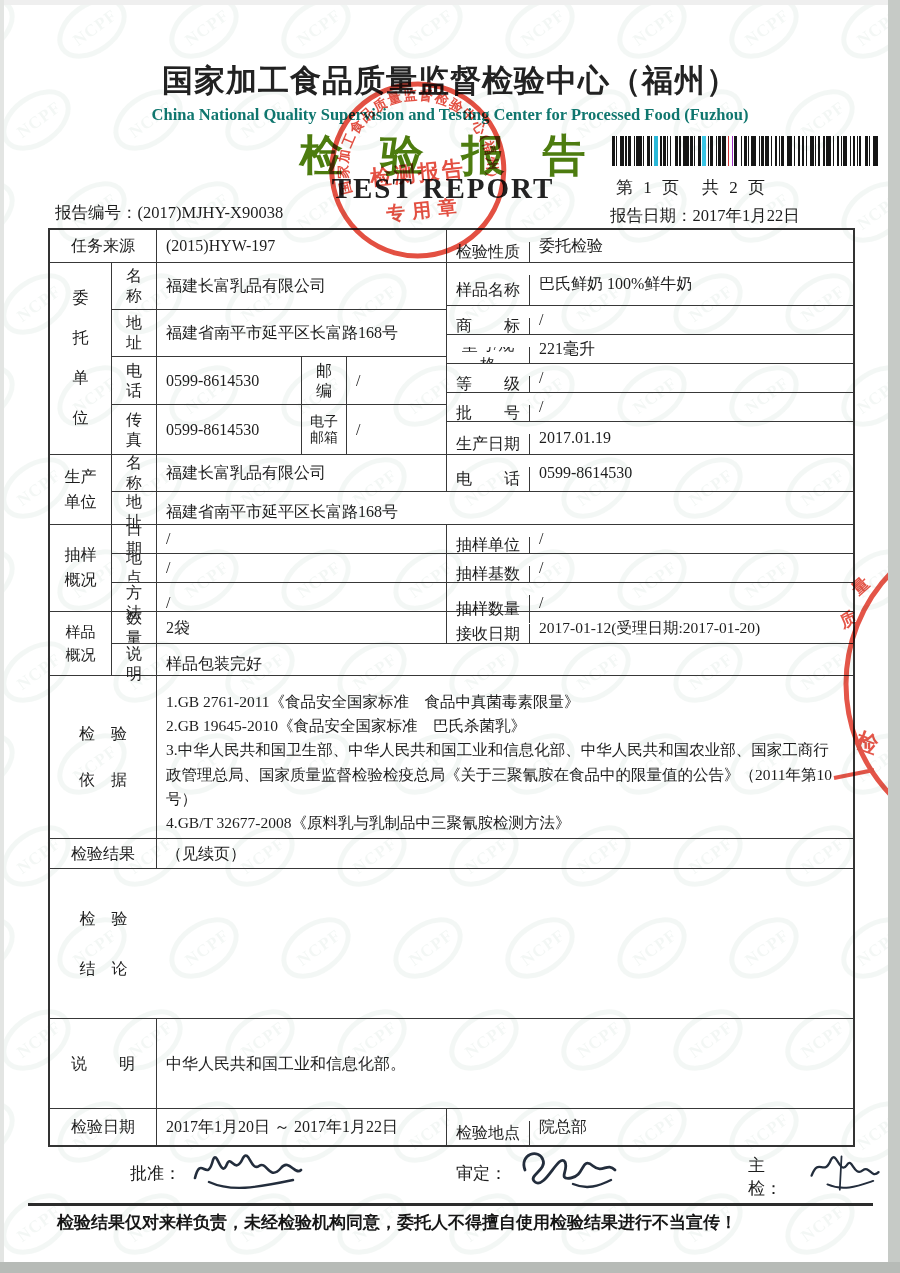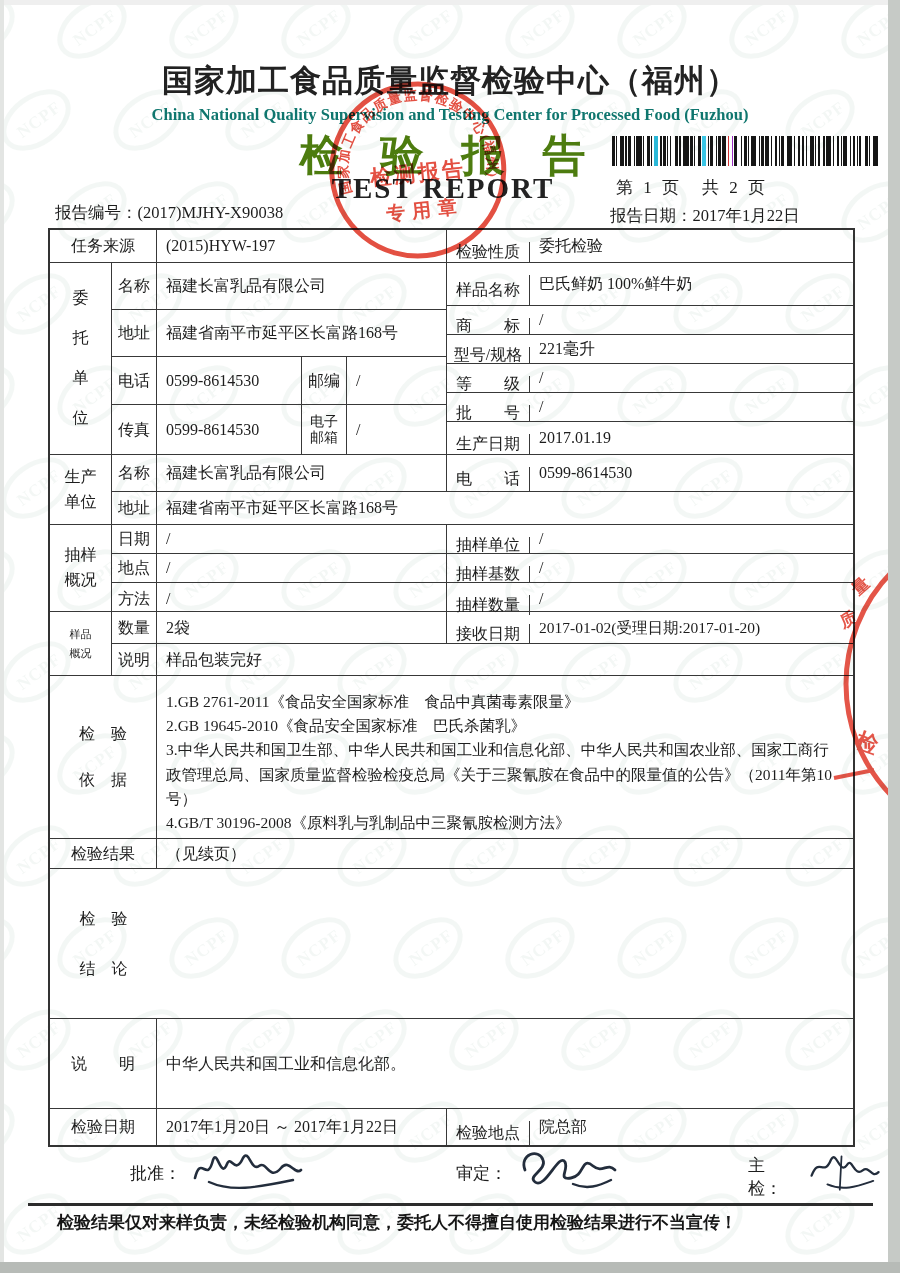--- a/index.html
+++ b/index.html
@@ -31,21 +31,21 @@
   .edge-stamp-svg { position:absolute; right:6px; top:556px; z-index:3; mix-blend-mode:multiply; opacity:.85; }
 
   
   .tbl { position:absolute; left:48px; top:228px; width:807px; height:919px;
          border:2px solid #333; z-index:2; display:flex; flex-direction:column; background:transparent; }
   .row { display:flex; border-bottom:1.5px solid #383838; }
   .tbl > .row:last-child { border-bottom:none; }
   .cell { border-right:1.5px solid #383838; display:flex; align-items:center;
           padding:0 6px; font-size:16px; overflow:hidden; line-height:1.25; }
   .row > .cell:last-child, .srow > .cell:last-child { border-right:none; }
-  .lab { justify-content:center; text-align:center; padding:0 2px; }
+  .lab { justify-content:center; text-align:center; padding:0 8px; }
   .val { padding-left:9px; }
   .wAB { width:107px; } .wB { width:45px; }
   .wC { width:290px; } .wD { width:83px;margin-top:12px; } .wE { flex:1; }
   .wC1 { width:145px; } .wC2 { width:45px; }
 
   .subL { width:397px; display:flex; border-right:1.5px solid #383838; }
   .subR { flex:1; display:flex; flex-direction:column; }
   .subrows { flex:1; display:flex; flex-direction:column; }
   .srow { display:flex; border-bottom:1.5px solid #383838; }
   .subrows > .srow:last-child, .subR > .srow:last-child { border-bottom:none; }
@@ -849,48 +849,48 @@
         <div class="srow" style="flex:1">
           <div class="cell lab wB">方法</div>
           <div class="cell val wC">/</div>
           <div class="cell lab wD">抽样数量</div>
           <div class="cell val wE">/</div>
         </div>
       </div>
     </div>
 
     <div class="row" style="height:64px">
-      <div class="gcol stack2" style="font-size:11px">
+      <div class="gcol stack2" style="font-size:15px">
         <span>样品</span>
         <span>概况</span>
       </div>
       <div class="subrows">
         <div class="srow" style="height:32px">
           <div class="cell lab wB">数量</div>
           <div class="cell val wC">2袋</div>
           <div class="cell lab wD">接收日期</div>
-          <div class="cell val wE" style="font-size:15.5px">2017-01-02(受理日期:2017-01-20)</div>
+          <div class="cell val wE" style="font-size:15.5px">2017-01-12(受理日期:2017-01-20)</div>
         </div>
         <div class="srow" style="flex:1">
           <div class="cell lab wB">说明</div>
           <div class="cell val wE">样品包装完好</div>
         </div>
       </div>
     </div>
 
     <div class="row" style="height:163px">
       <div class="cell lab wAB labcol" style="gap:26px">
         <span>检　验</span>
         <span>依　据</span>
       </div>
       <div class="basis-content">
         <div>1.GB 2761-2011《食品安全国家标准　食品中真菌毒素限量》</div>
         <div>2.GB 19645-2010《食品安全国家标准　巴氏杀菌乳》</div>
         <div>3.中华人民共和国卫生部、中华人民共和国工业和信息化部、中华人民共和国农业部、国家工商行政管理总局、国家质量监督检验检疫总局《关于三聚氰胺在食品中的限量值的公告》（2011年第10号）</div>
-        <div>4.GB/T 30196-2008《原料乳与乳制品中三聚氰胺检测方法》</div>
+        <div>4.GB/T 32677-2008《原料乳与乳制品中三聚氰胺检测方法》</div>
       </div>
     </div>
 
     <div class="row" style="height:30px">
       <div class="cell lab wAB">检验结果</div>
       <div class="cell val wE">（见续页）</div>
     </div>
 
     <div class="row" style="height:150px">
       <div class="cell lab wAB labcol" style="gap:30px">

